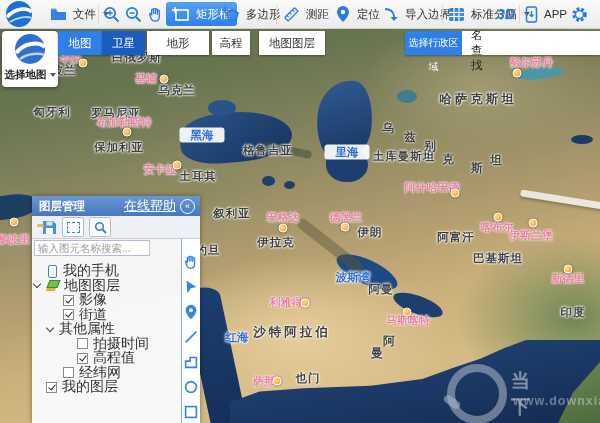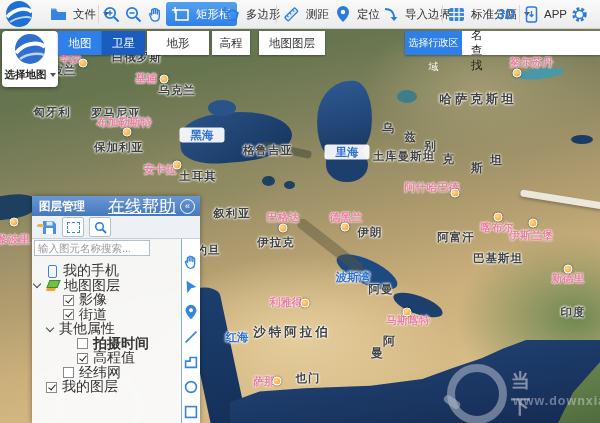--- a/index.html
+++ b/index.html
@@ -75,21 +75,21 @@
   .sbox{width:138px;background:#fff;display:flex;align-items:center;}
   .sbox .slabel{font-size:11.5px;color:#222;padding:0 6px 0 9px;}
   .sbox input{flex:1;border:0;outline:none;height:20px;font-size:11px;background:transparent;}
 
   
   .panel{position:absolute;left:32px;top:196px;width:168px;height:227px;z-index:6;
     background:rgba(252,253,255,.93);box-shadow:0 0 5px rgba(0,0,0,.4);font-size:11.5px;}
   .phead{height:20px;background:linear-gradient(#6a97d4,#4678bc);display:flex;align-items:center;
     color:#fff;position:relative;}
   .ptitle{font-weight:700;font-size:11.5px;padding-left:7px;}
-  .phelp{position:absolute;right:24px;font-size:17px;text-decoration:underline;cursor:pointer;}
+  .phelp{position:absolute;right:24px;font-size:13px;text-decoration:underline;cursor:pointer;}
   .pcollapse{position:absolute;right:5px;top:3px;width:13px;height:13px;border:1.2px solid #fff;
     border-radius:50%;color:#fff;font-size:9px;line-height:12px;text-align:center;cursor:pointer;}
   .ptools{height:22px;background:#edf1f6;border-bottom:1px solid #c6d0dd;display:flex;
     align-items:center;gap:5px;padding-left:5px;}
   .pbtn{width:20px;height:18px;background:#fff;border:1px solid #b3bfce;border-radius:2px;
     display:flex;align-items:center;justify-content:center;}
   .folder-ic{position:relative;width:16px;height:11px;background:linear-gradient(#f6d278,#e8b553);
     border-radius:1px;}
   .folder-ic:before{content:"";position:absolute;left:0;top:-3px;width:7px;height:3px;
     background:#e8b553;border-radius:2px 2px 0 0;}
@@ -406,21 +406,21 @@
               <span>影像</span>
             </div>
             <div class="trow" style="padding-left: 31px;">
               <span class="cb on"></span>
               <span>街道</span>
             </div>
             <div class="trow" style="padding-left: 15px;">
               <span class="chev"></span>
               <span>其他属性</span>
             </div>
-            <div class="trow" style="padding-left: 45px; font-weight: bold;">
+            <div class="trow" style="padding-left: 45px;">
               <span class="cb"></span>
               <span>拍摄时间</span>
             </div>
             <div class="trow" style="padding-left: 45px;">
               <span class="cb on"></span>
               <span>高程值</span>
             </div>
             <div class="trow" style="padding-left: 31px;">
               <span class="cb"></span>
               <span>经纬网</span>

